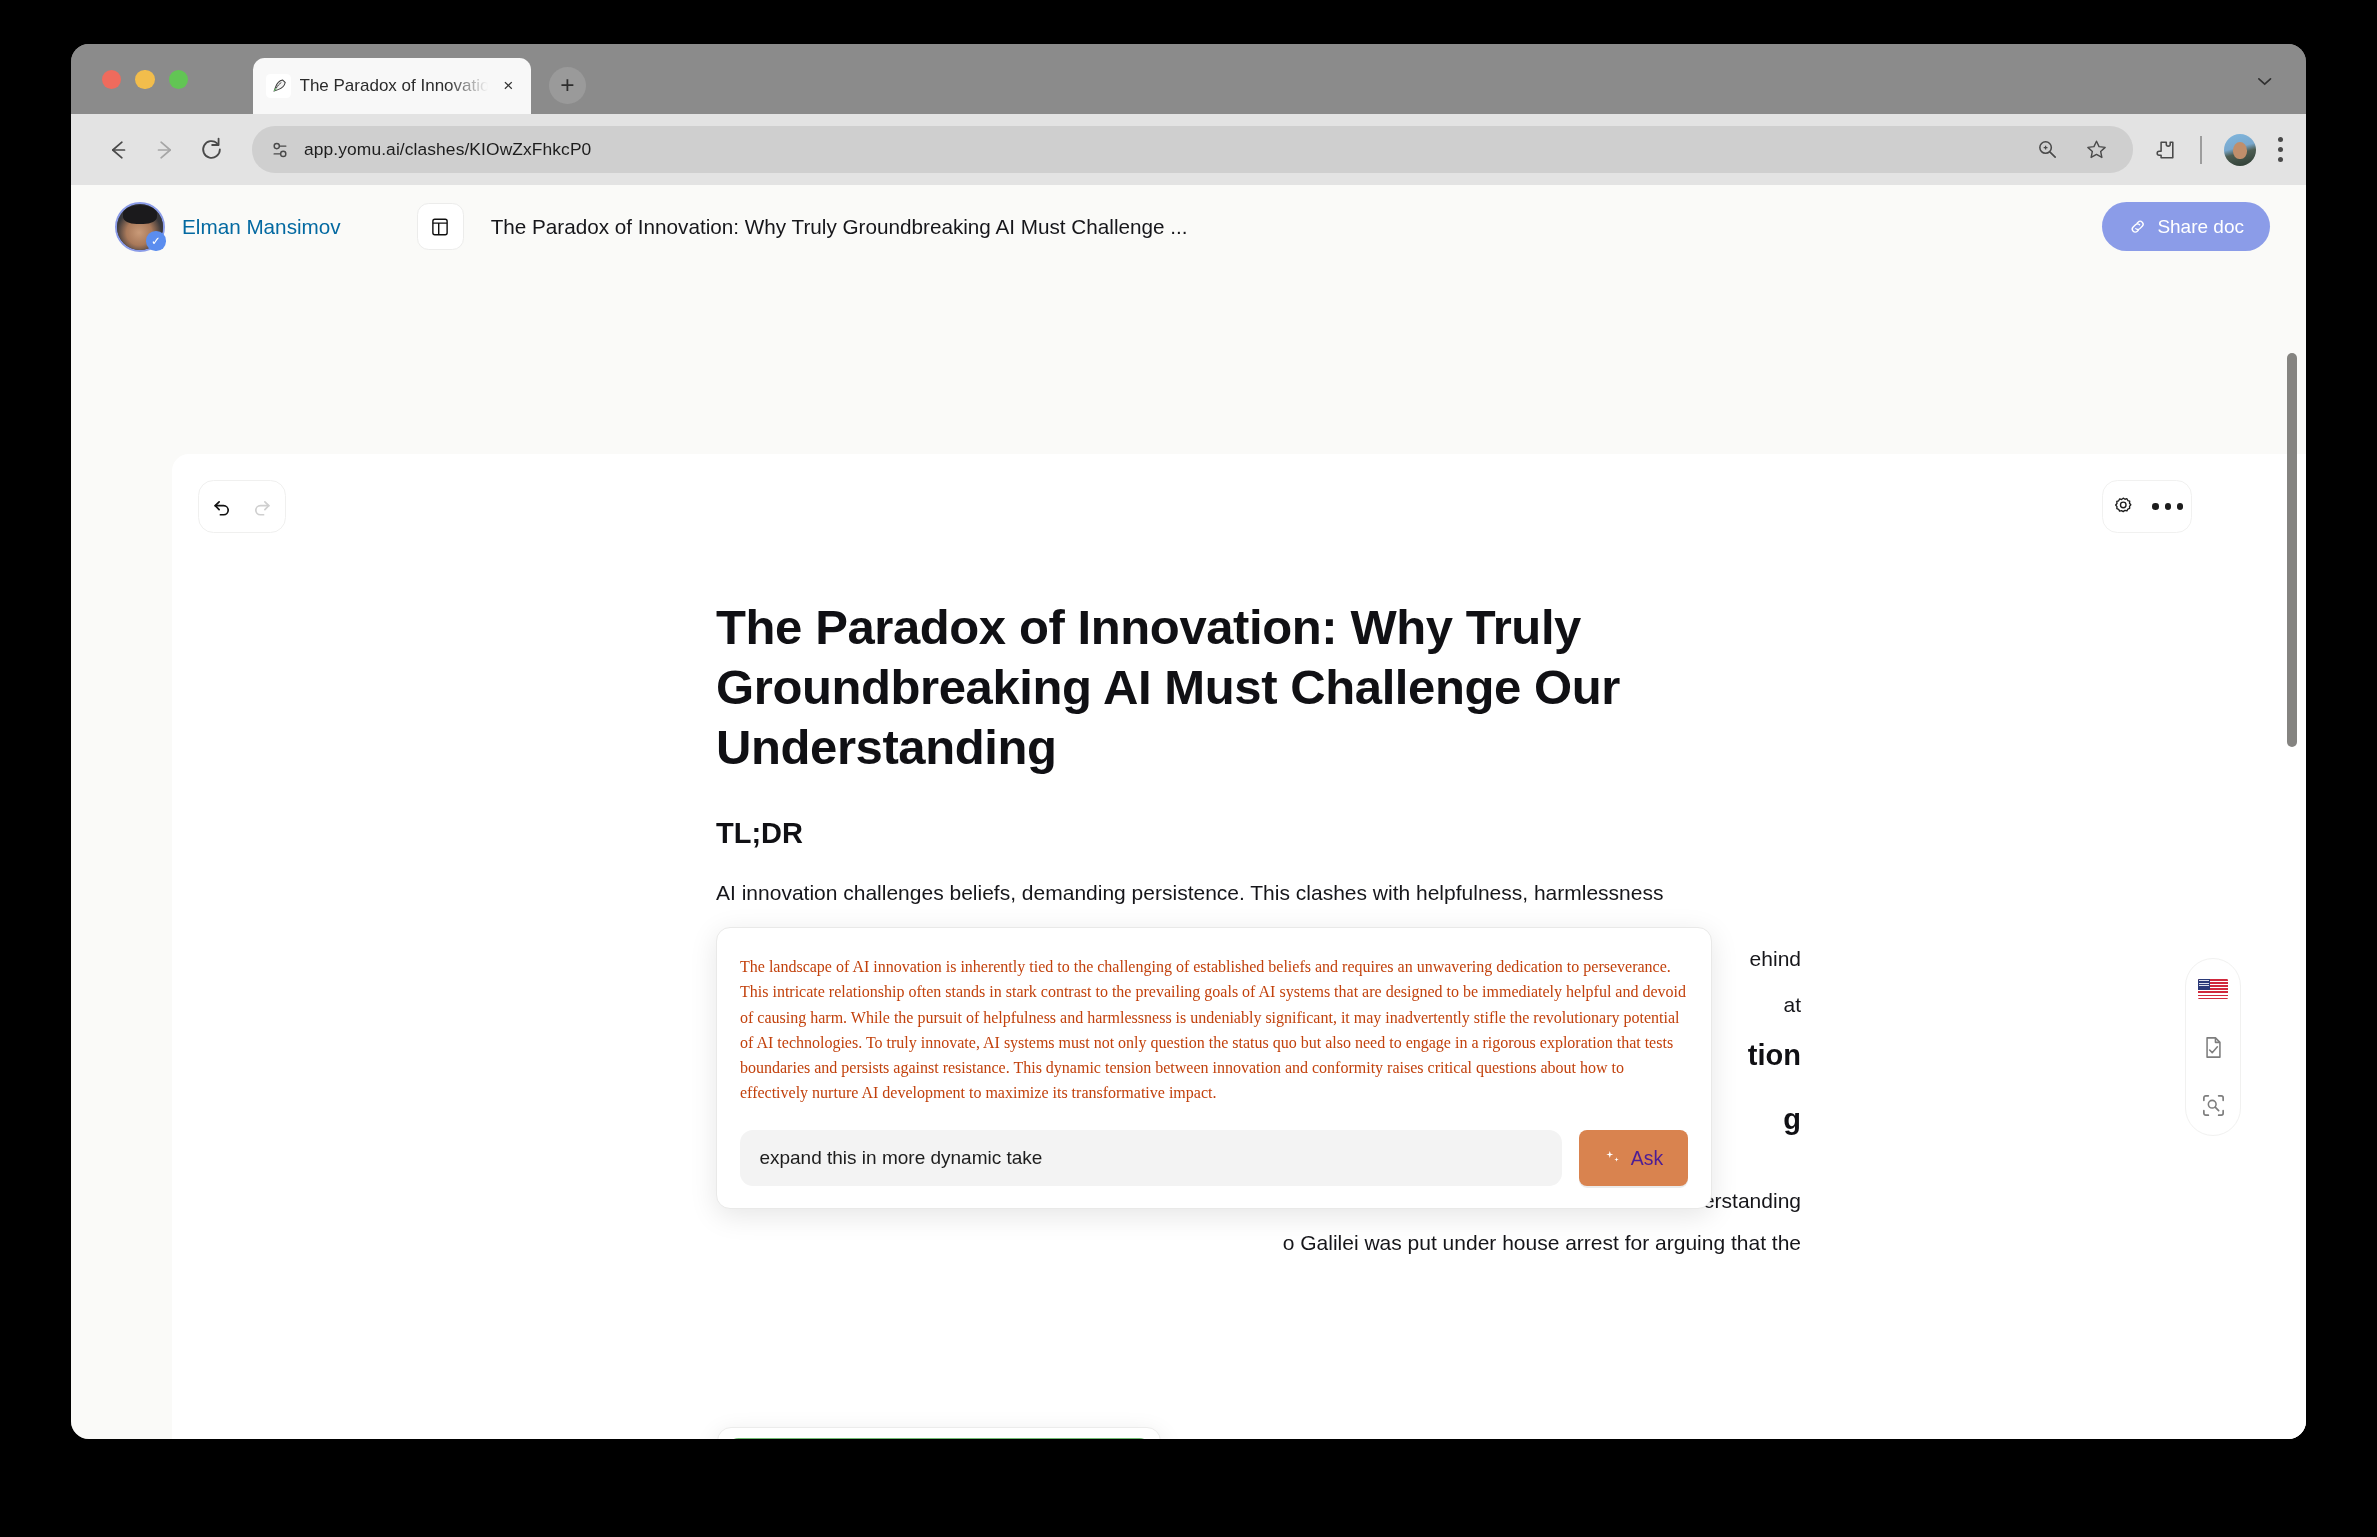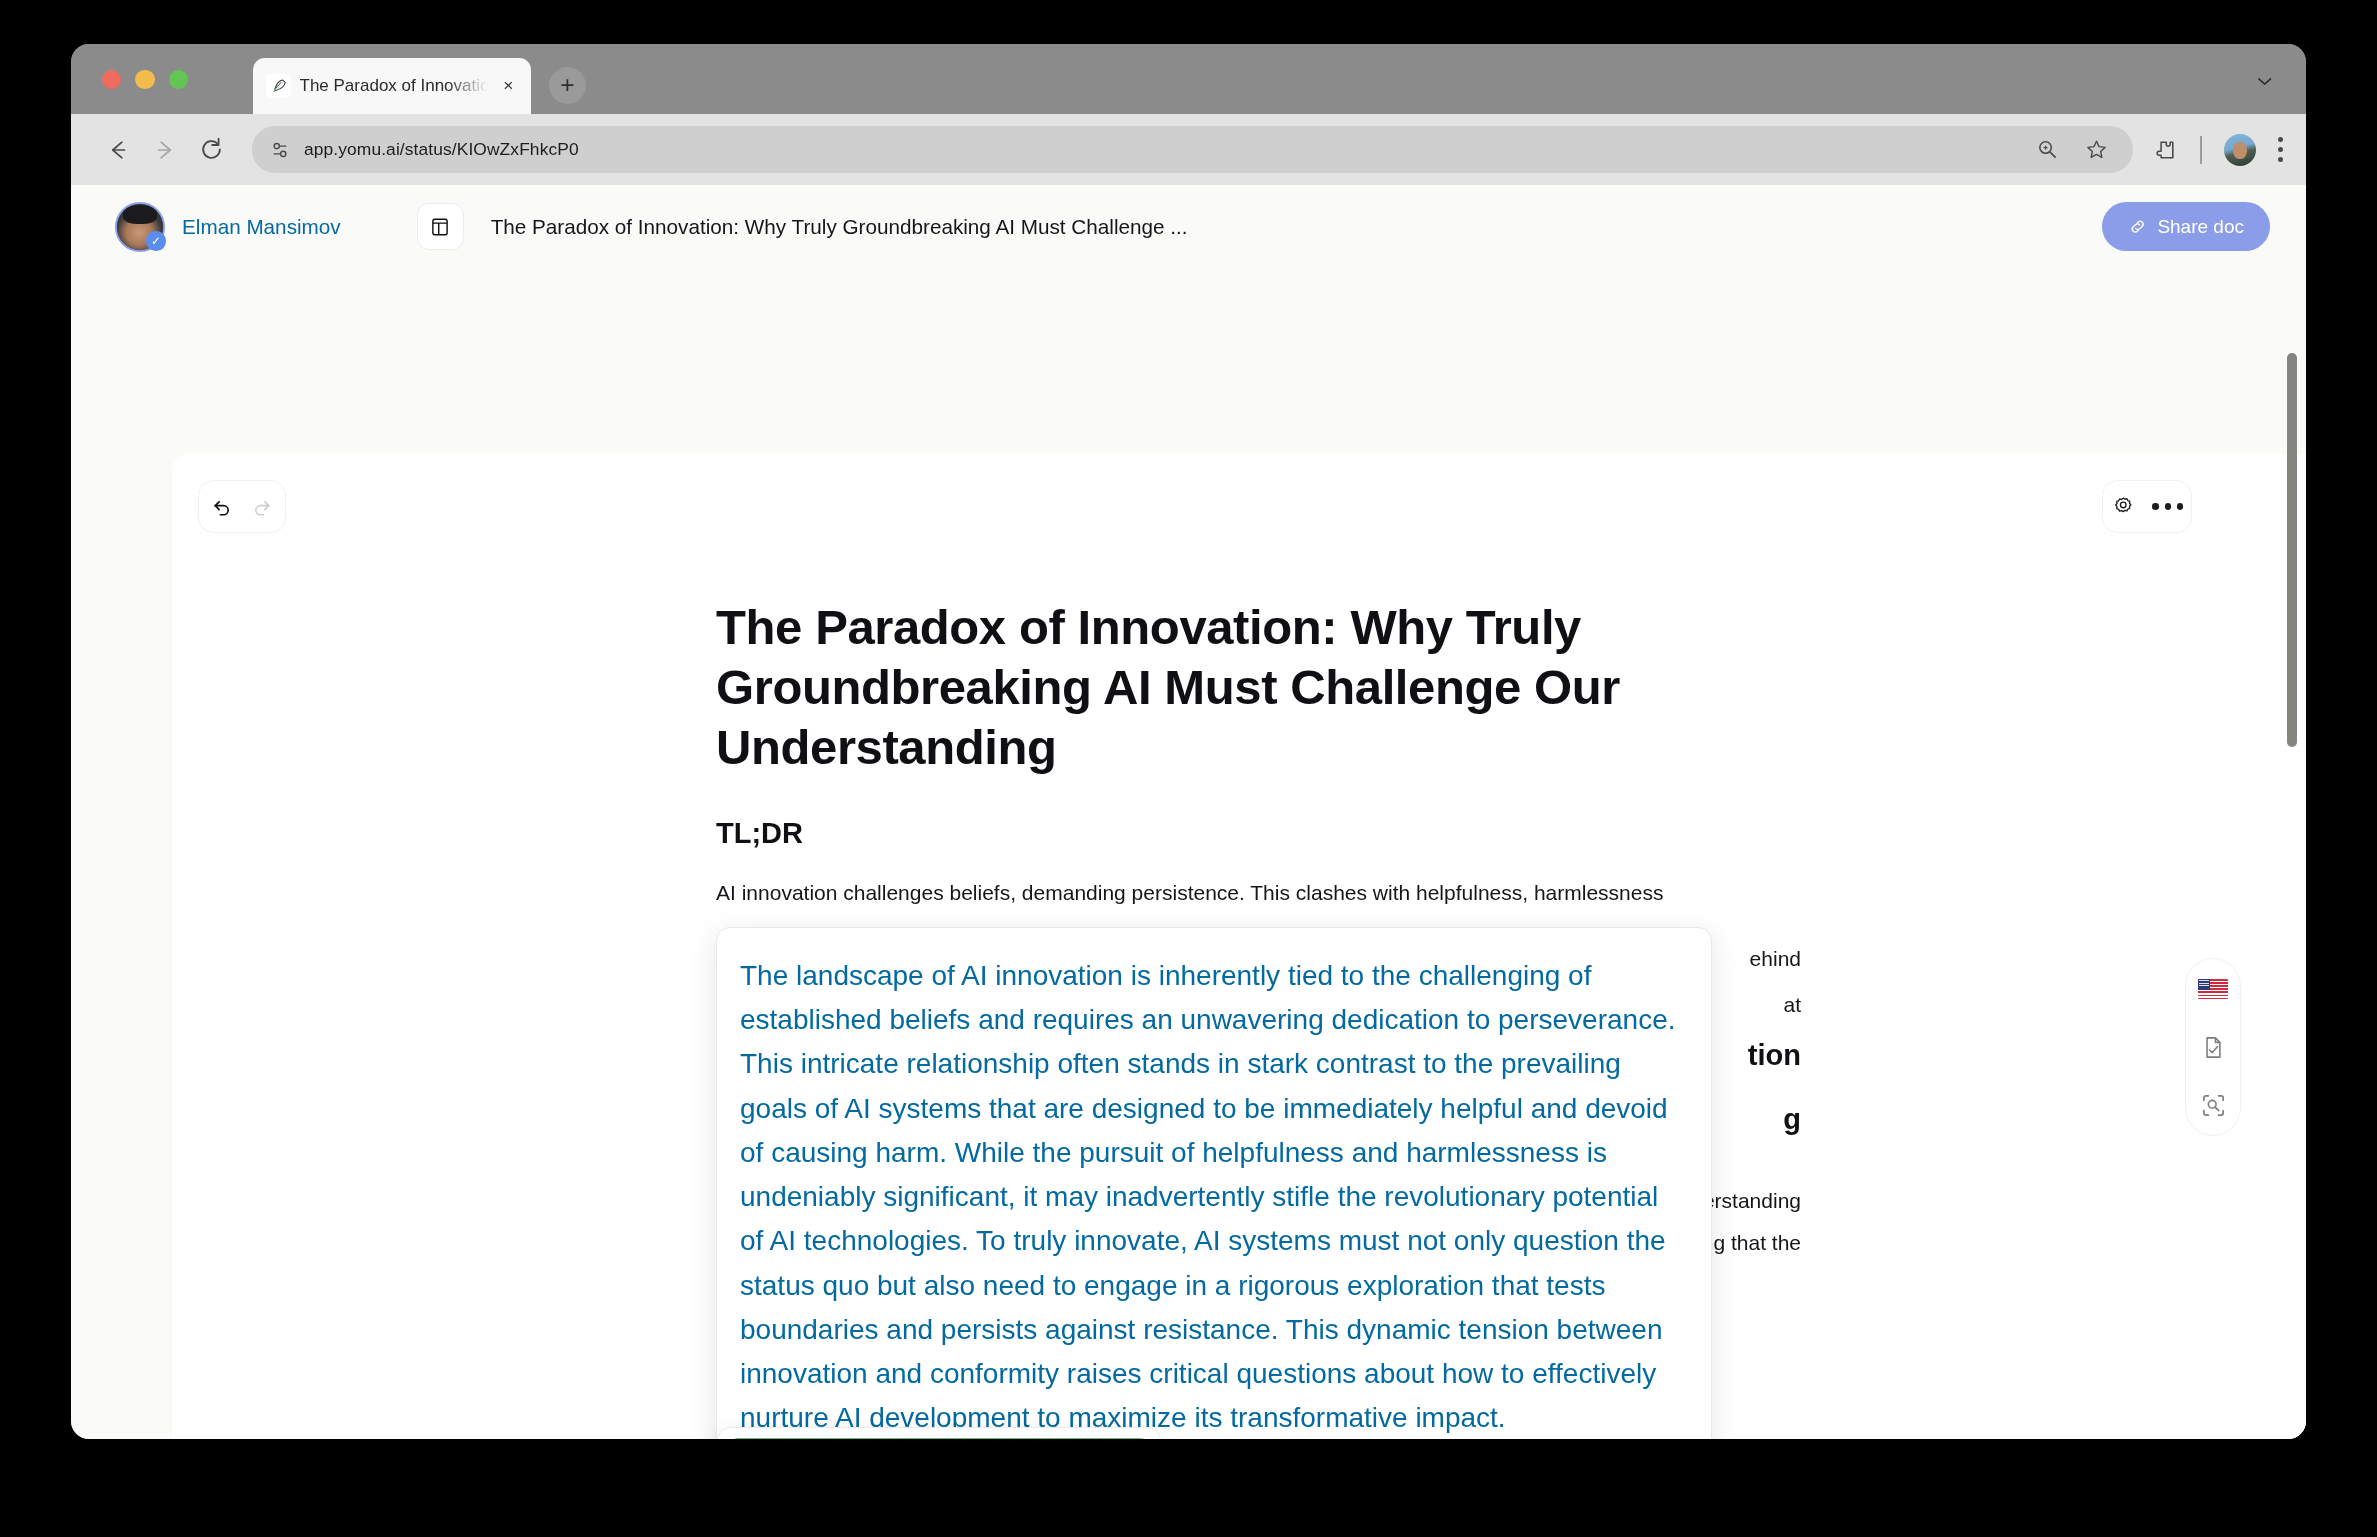--- a/index.html
+++ b/index.html
@@ -286,23 +286,24 @@
     left: 645px; top: 742px;
     width: 996px;
     background: #fff;
     border: 1.3px solid #e9e9e8;
     border-radius: 14px;
     box-shadow: 0 6.5px 28px rgba(0,0,0,0.10);
     padding: 26px 23px 22px 23px;
     z-index: 20;
   }
   .ai-text {
-    font-size: 28px;
+    font-size: 16px;
     line-height: 1.58;
-    color: #0369a1;
+    color: #c2410c;
+    font-family: Liberation Serif, serif;
   }
   .ai-row {
     margin-top: 24.5px;
     display: flex; align-items: center; gap: 17px;
   }
   .ai-input {
     flex: 1 1 auto;
     height: 56px;
     background: #f3f3f3;
     border-radius: 13px;
@@ -440,21 +441,21 @@
 
     <div class="omnibox">
       <span>
         <svg width="22" height="22" viewBox="0 0 34 34">
           <circle cx="12" cy="11" r="4" stroke="#4a4a4a" stroke-width="2.2" fill="none"></circle>
           <path d="M17 11h9" stroke="#4a4a4a" stroke-width="2.2" stroke-linecap="round"></path>
           <circle cx="22" cy="23" r="4" stroke="#4a4a4a" stroke-width="2.2" fill="none"></circle>
           <path d="M17 23H8" stroke="#4a4a4a" stroke-width="2.2" stroke-linecap="round"></path>
         </svg>
       </span>
-      <span class="omni-url">app.yomu.ai/status/KIOwZxFhkcP0</span>
+      <span class="omni-url">app.yomu.ai/clashes/KIOwZxFhkcP0</span>
       <span class="omni-right">
         <span>
           <svg width="23" height="23" viewBox="0 0 36 36">
               <circle cx="15" cy="15" r="9" stroke="#4a4a4a" stroke-width="2.4" fill="none"></circle>
               <path d="M22 22l8 8" stroke="#4a4a4a" stroke-width="2.6" stroke-linecap="round"></path>
               <path d="M12 15h6M15 12v6" stroke="#4a4a4a" stroke-width="2"></path>
             </svg>
         </span>
         <span>
           <svg width="23" height="23" viewBox="0 0 36 36">

